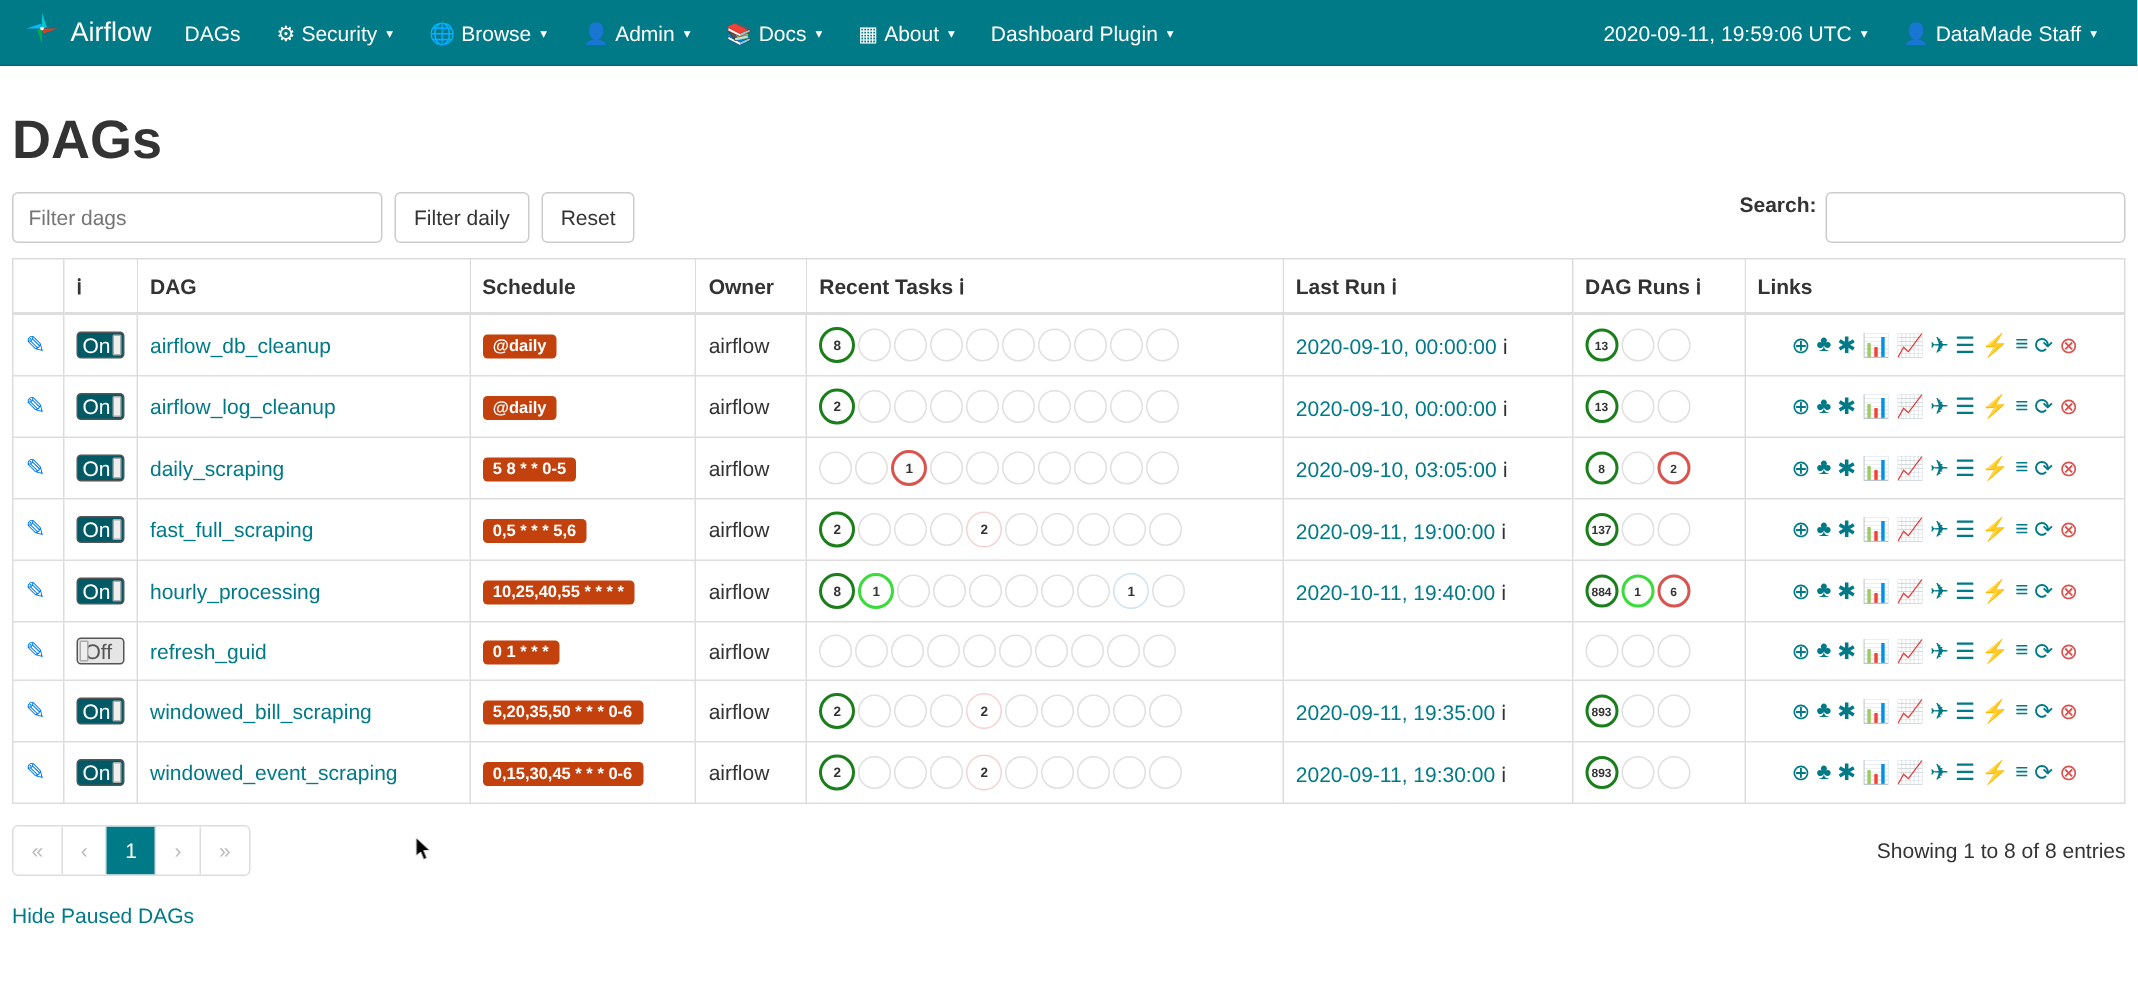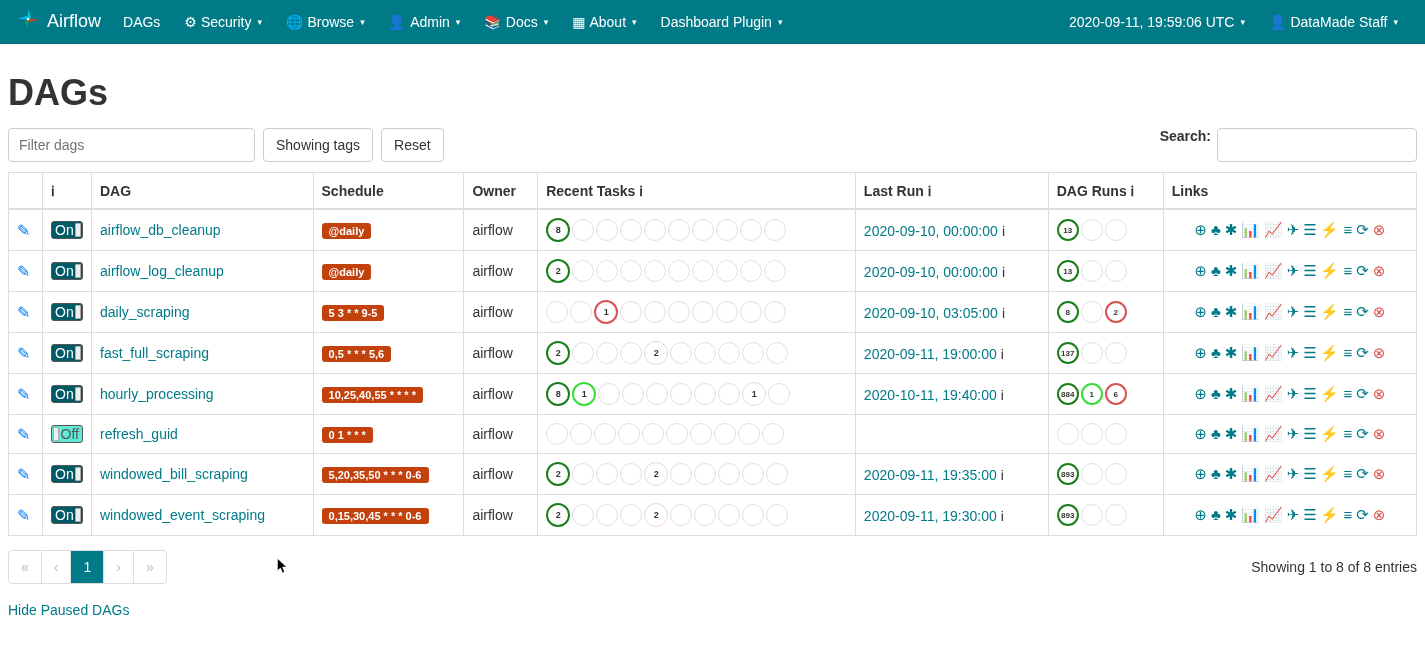--- a/index.html
+++ b/index.html
@@ -53,21 +53,21 @@
 
   .edit-icon { color: #017cee; cursor: pointer; font-size: 16px; }
   .info-icon { color: #333; font-size: 14px; cursor: default; }
 
   
   .toggle {
     display: inline-block; width: 32px; height: 18px; border-radius: 3px; border: 1px solid #555; position: relative;
     background: #005a66; color: #fff; font-size: 14px; line-height: 16px; font-weight: 400; cursor: pointer; text-align: left; padding-left: 3px;
   }
   .toggle::after { content: ""; position: absolute; right: 1px; top: 1px; width: 6px; height: 14px; background: #eee; border: 1px solid #aaa; border-radius: 1px; box-sizing: border-box; }
-  .toggle.off { background: #5eead4; color: #555; text-align: right; padding: 0 3px 0 0; }
+  .toggle.off { background: #e5e5e5; color: #555; text-align: center; padding: 0 3px 0 0; }
   .toggle.off::after { left: 1px; right: auto; }
 
   .dag-link { color: #007a87; }
   .schedule-badge {
     display: inline-block; background: #c2410c; color: #fff; border-radius: 3px; padding: 2px 7px; font-size: 11px; font-weight: 700;
   }
 
   
   .circles { display: flex; gap: 2px; align-items: center; }
   .c {
@@ -168,21 +168,21 @@
         <span class="caret">▾</span>
     </div>
   </div>
 </div>
 
 <div class="container">
   <h1>DAGs</h1>
 
   <div class="filter-row">
     <input type="text" style="width: 247px;" placeholder="Filter dags">
-    <button class="btn">Showing tags</button>
+    <button class="btn">Filter daily</button>
     <button class="btn">Reset</button>
     <div class="search-group">
       <label>Search:</label>
       <input type="text" style="width: 200px;">
     </div>
   </div>
 
   <table class="dags">
     <thead>
       <tr>
@@ -283,21 +283,21 @@
               <span>≡</span>
               <span>⟳</span>
               <span class="danger">⊗</span>
             </div>
           </td>
         </tr>
         <tr>
           <td class="center"><span class="edit-icon">✎</span></td>
           <td class="center"><span class="toggle">On</span></td>
           <td><a class="dag-link">daily_scraping</a></td>
-          <td><span class="schedule-badge">5 3 * * 9-5</span></td>
+          <td><span class="schedule-badge">5 8 * * 0-5</span></td>
           <td>airflow</td>
           <td>
             <div class="circles">
               <span class="c empty"></span>
               <span class="c empty"></span>
               <span class="c failed">1</span>
               <span class="c empty"></span>
               <span class="c empty"></span>
               <span class="c empty"></span>
               <span class="c empty"></span>

